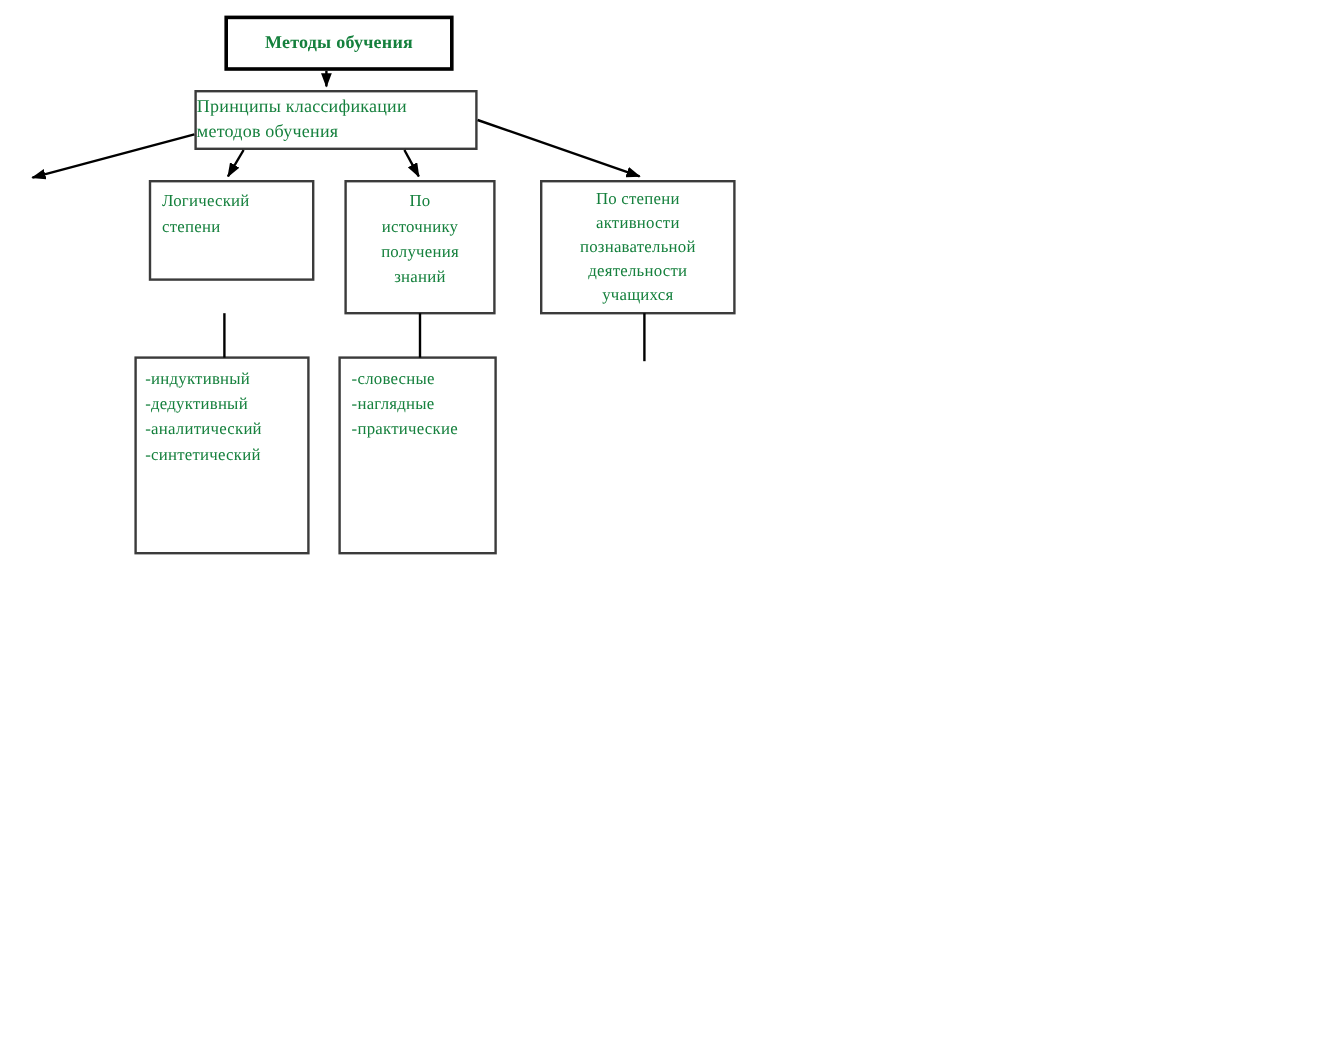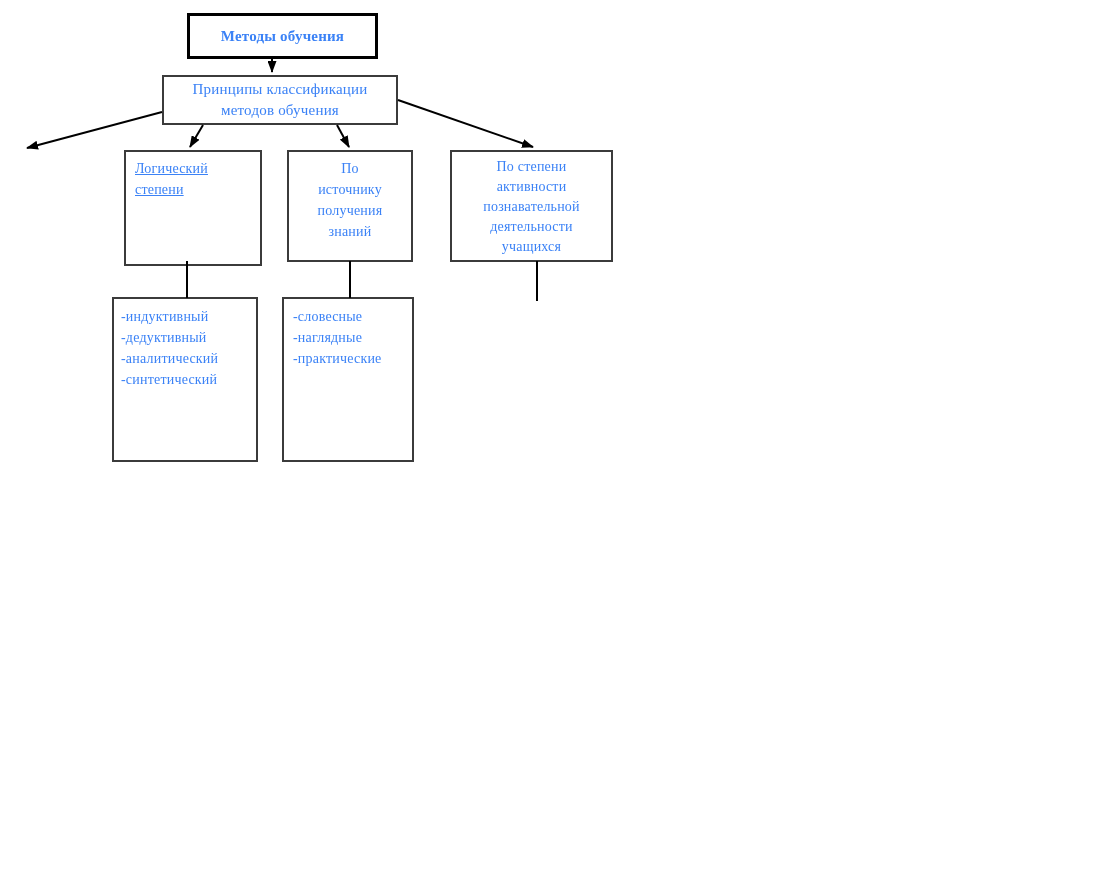--- a/index.html
+++ b/index.html
@@ -1,21 +1,21 @@
 <!DOCTYPE html>
 <html><head>
 <meta charset="utf-8">
 <style>
   html, body { margin: 0; padding: 0; background: #ffffff; }
   .canvas {
     position: relative;
     width: 1104px;
     height: 883px;
     background: #ffffff;
-    color: #3b82f6;
+    color: #15803d;
     font-family: "Liberation Serif", "DejaVu Serif", serif;
     overflow: hidden;
   }
   .box {
     position: absolute;
     box-sizing: border-box;
     background: #ffffff;
     border: 2px solid #3b3b3b;
     font-size: 14px;
     line-height: 21px;
@@ -24,24 +24,24 @@
   .box > div { white-space: nowrap; }
   #box-root {
     left: 187px; top: 13px; width: 191px; height: 46px;
     border: 3px solid #000000;
     font-weight: bold; font-size: 15px;
     display: flex; flex-direction: column; align-items: center; justify-content: center;
     text-align: center;
   }
   #box-principles {
     left: 162px; top: 75px; width: 236px; height: 50px;
-    display: flex; flex-direction: column; align-items: center; justify-content: center;
+    display: flex; flex-direction: column; align-items: flex-start; justify-content: center;
     font-size: 15px; text-align: center;
   }
-  #box-logical   { left: 124px; top: 150px; width: 138px; height: 116px; padding: 6px 3px 0 9px; text-decoration: underline; }
+  #box-logical   { left: 124px; top: 150px; width: 138px; height: 84px; padding: 6px 3px 0 9px; }
   #box-source    { left: 287px; top: 150px; width: 126px; height: 112px; padding: 6px 0 0 0; text-align: center; }
   #box-activity  { left: 450px; top: 150px; width: 163px; height: 112px; padding: 5px 0 0 0; text-align: center; line-height: 20px; }
   #box-logical-items  { left: 112px; top: 297px; width: 146px; height: 165px; padding: 7px 2px 0 7px; }
   #box-source-items   { left: 282px; top: 297px; width: 132px; height: 165px; padding: 7px 2px 0 9px; }
   #box-activity-items { left: 450px; top: 300px; width: 175px; height: 162px; padding: 7px 2px 0 9px; }
   .connectors {
     position: absolute;
     left: 0; top: 0;
     pointer-events: none;
   }

